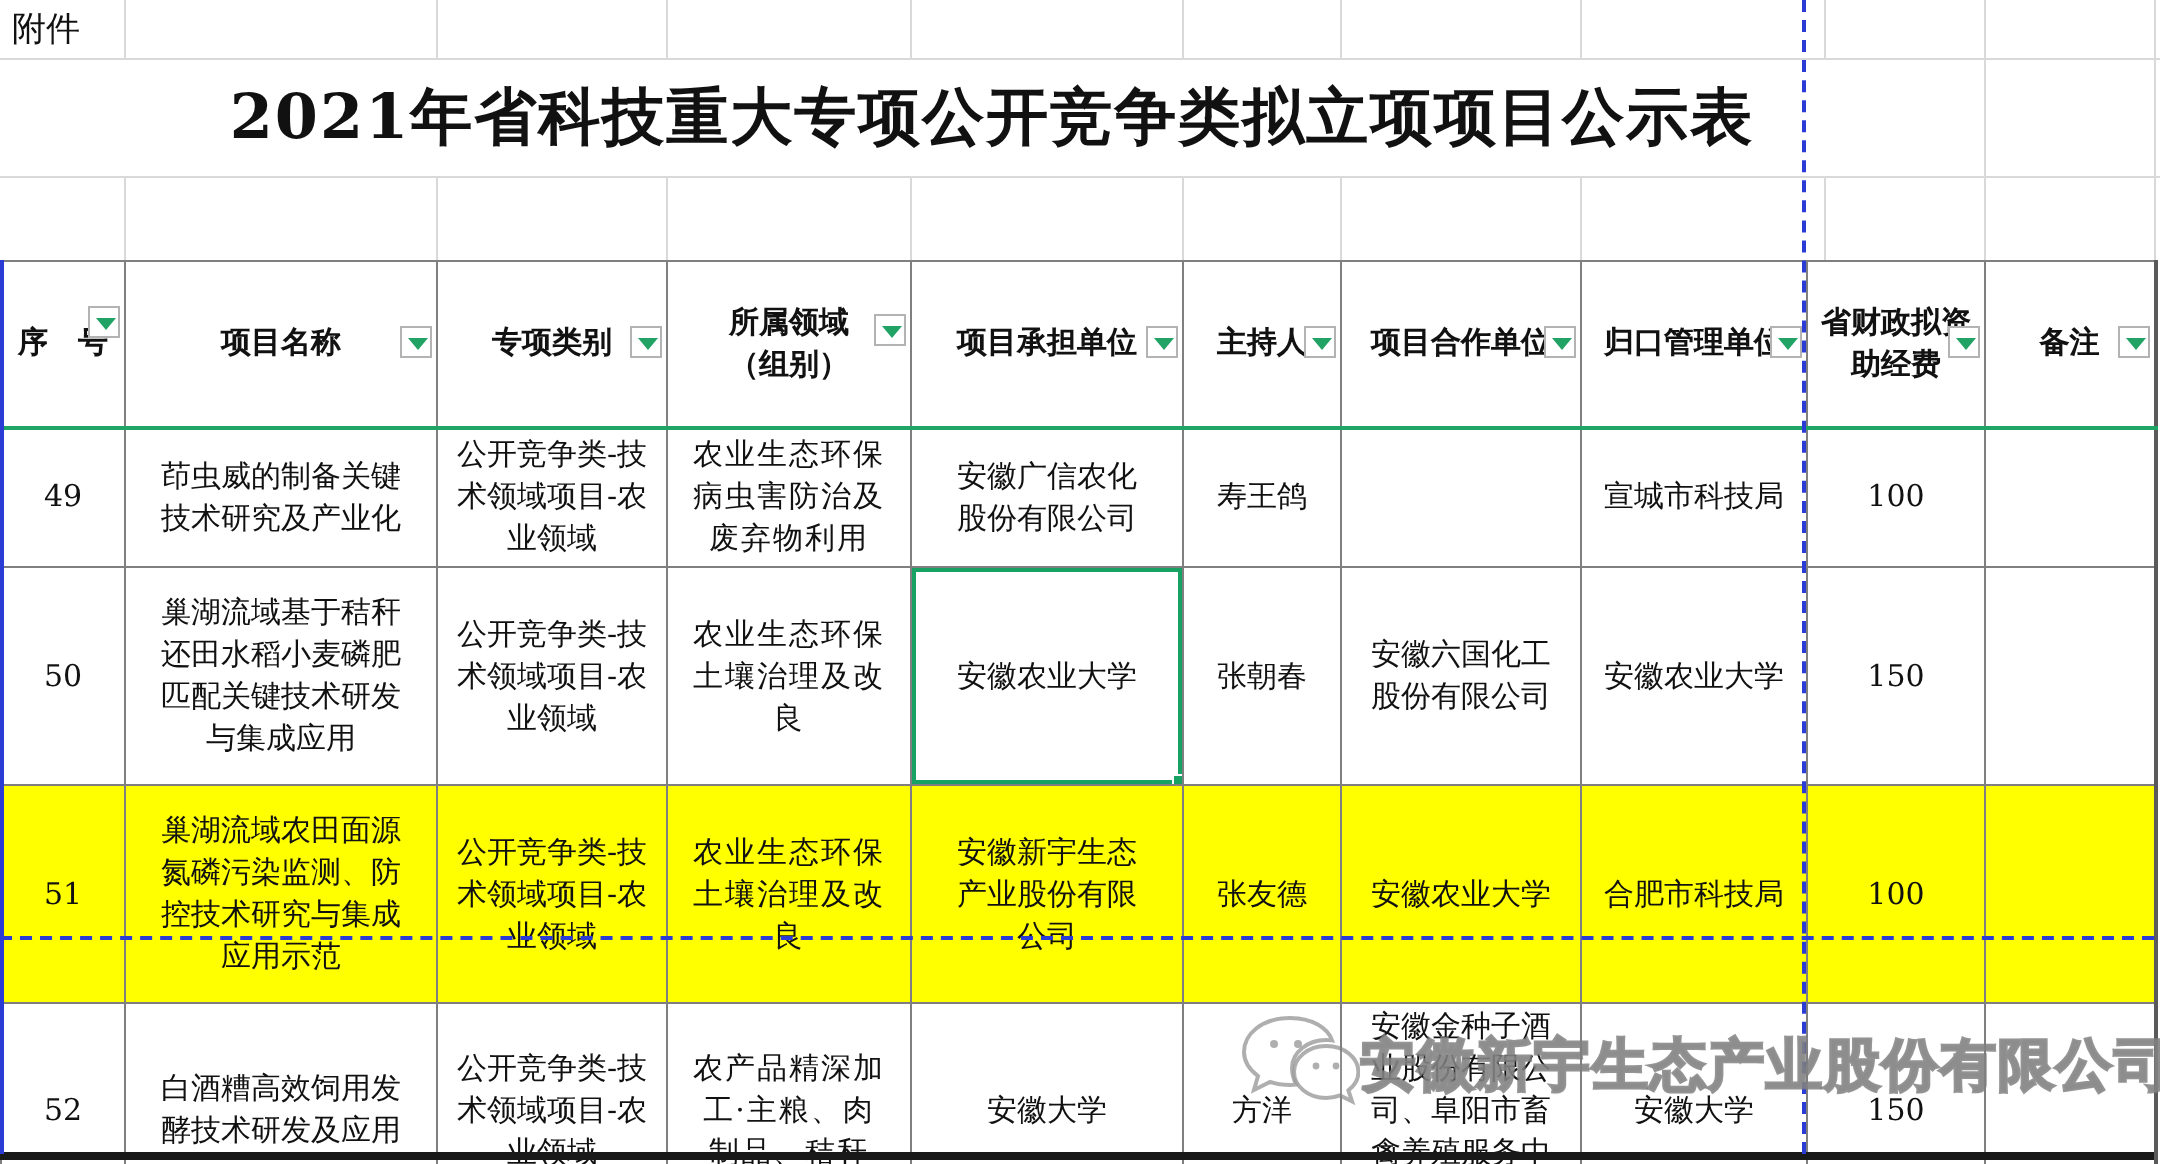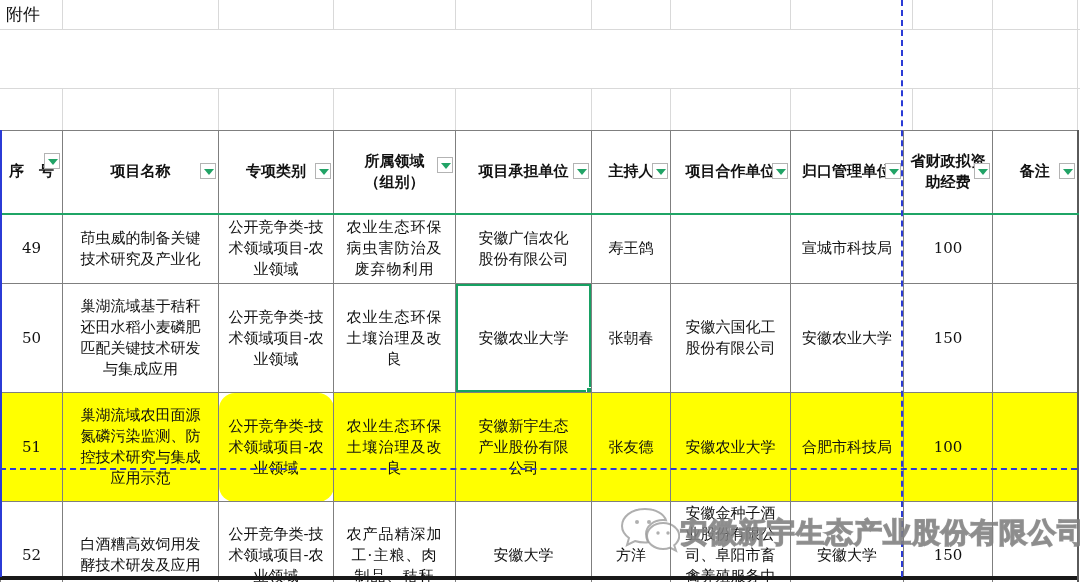--- a/index.html
+++ b/index.html
@@ -35,21 +35,21 @@
     border-bottom:2px solid #1fa566; padding:0 4px;
   }
   table.sheet thead tr { height:83px; }
   tr.r49 { height:70px; }
   tr.r50 { height:87px; }
   tr.r51 { height:100px; }
   tr.r52 { height:107px; }
   tr.hl td { background:#ffff00; }
   td:nth-child(1){ padding:16px 2px; }
   td:nth-child(2){ padding:12px 12px; }
-  td:nth-child(3){ padding:0 8px;border-radius:16px; }
+  td:nth-child(3){ padding:0 8px; }
   td:nth-child(4){ padding:0 10px; letter-spacing:1px; }
   td:nth-child(5){ padding:4px 18px; }
   td:nth-child(6){ padding:0 4px; }
   td:nth-child(7){ padding:0 9px; }
   td:nth-child(8){ padding:0 6px; }
   td:nth-child(9), td:nth-child(10){ padding:16px 4px; }
   th:nth-child(4){ white-space:pre-line; padding-right:20px;margin-top:32px; }
   th:nth-child(5){ padding-right:14px; }
   th:nth-child(7){ padding-right:14px; }
   th:nth-child(8){ padding:0 25px 0 8px; }
@@ -131,20 +131,21 @@
       <div class="gl" style="left: 992px; top: 0px; width: 1px; height: 30px;"></div>
       <div class="gl" style="left: 992px; top: 88px; width: 1px; height: 42px;"></div>
       <div class="gl" style="left: 1077px; top: 0px; width: 1px; height: 30px;"></div>
       <div class="gl" style="left: 1077px; top: 88px; width: 1px; height: 42px;"></div>
       <div class="gl" style="left: 992px; top: 30px; width: 1px; height: 58px;"></div>
       <div class="gl" style="left: 1077px; top: 30px; width: 1px; height: 58px;"></div>
     </div>
 
   <div class="attach">附件</div>
 
+  <div class="title">2021年省科技重大专项公开竞争类拟立项项目公示表</div>
 
   <table class="sheet">
     <colgroup>
       <col style="width:62px">
         <col style="width:156px">
         <col style="width:115px">
       <col style="width:122px">
         <col style="width:136px">
         <col style="width:79px">
       <col style="width:120px">

